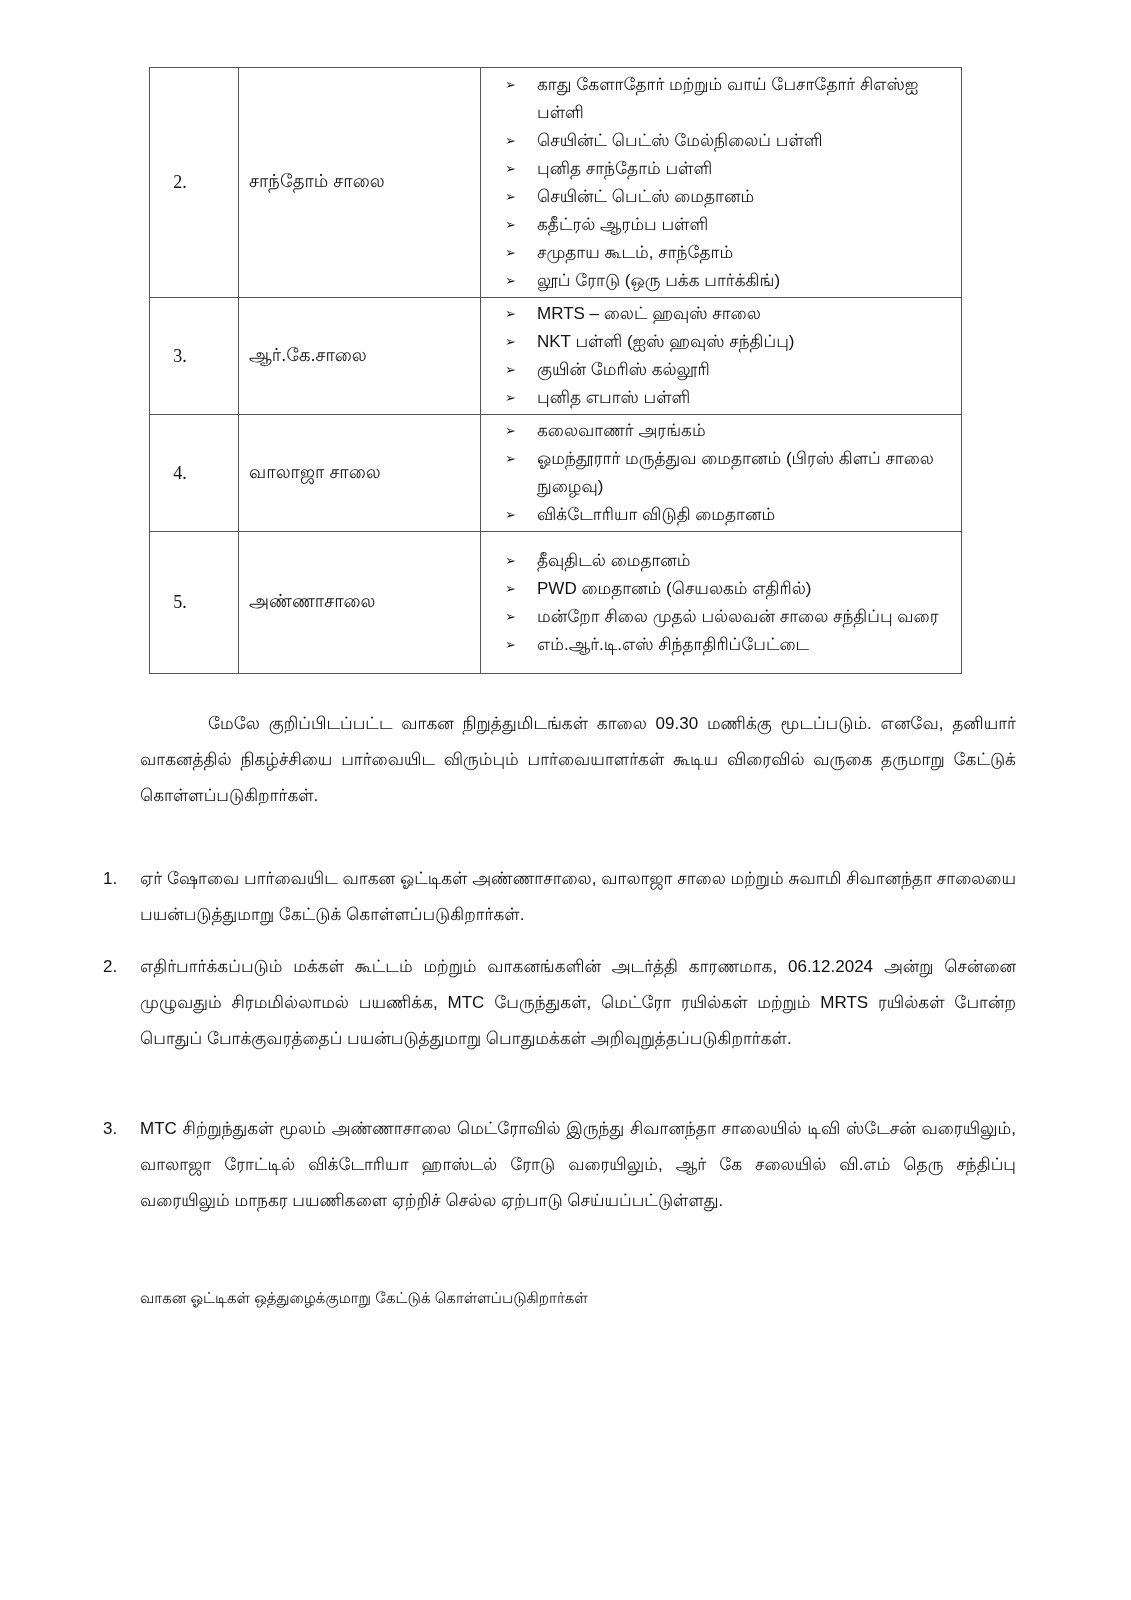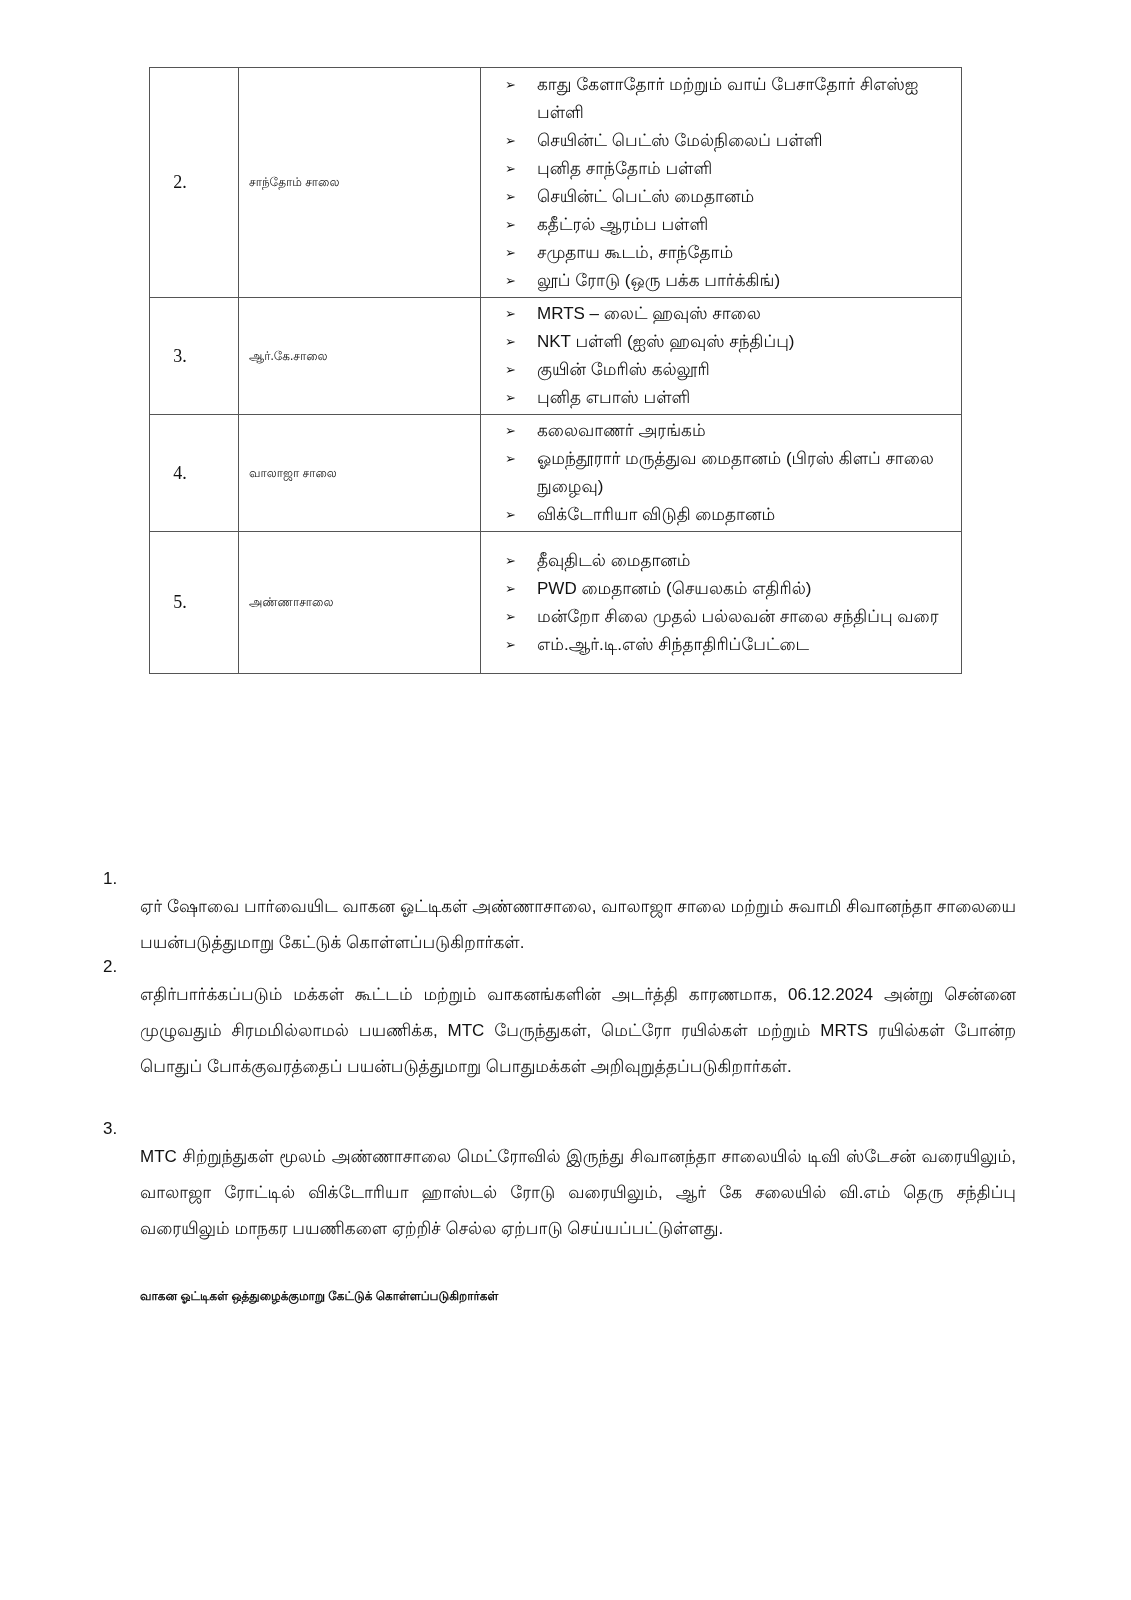--- a/index.html
+++ b/index.html
@@ -23,21 +23,21 @@
     }
     td.sno {
       width: 88px;
       text-align: center;
       font-family: "Liberation Serif", "DejaVu Serif", serif;
       font-size: 18px;
     }
     td.sno span { display: inline-block; margin-left: -28px; }
     td.road {
       width: 231px;
-      font-size: 12px;
+      font-size: 18px;
       padding-left: 10px !important;
     }
     td.road span { display: inline-block; margin-top: -26px; }
     td.places { padding: 2px 6px 2px 24px !important; }
     ul.places-list { list-style: none; margin: 0; padding: 0; }
     ul.places-list li {
       position: relative;
       padding-left: 32px;
       font-size: 17px;
       line-height: 28px;
@@ -63,30 +63,29 @@
       font-size: 17px;
       line-height: 36px;
     }
     .numbered .num {
       position: absolute; left: 0; top: 0;
       width: 30px;
     }
     .numbered .body {
       margin-left: 37px;
       text-align: justify;
-      margin-top: 28px;
     }
     .n1 { top: 861px; }
     .n2 { top: 949px; }
     .n3 { top: 1111px; }
     .closing {
       position: absolute;
       left: 140px; top: 1289px;
-      font-size: 12px;
-      font-weight: bold;
+      font-size: 15px;
+      font-weight: normal;
     }
   </style>
 </head>
 <body>
 
 <div class="page">
 
   <table class="parking">
     <tbody>
 
@@ -139,20 +138,21 @@
             <li><span class="arrow">➢</span><span>தீவுதிடல் மைதானம்</span></li>
             <li><span class="arrow">➢</span><span>PWD மைதானம் (செயலகம் எதிரில்)</span></li>
             <li><span class="arrow">➢</span><span>மன்றோ சிலை முதல் பல்லவன் சாலை சந்திப்பு வரை</span></li>
             <li><span class="arrow">➢</span><span>எம்.ஆர்.டி.எஸ் சிந்தாதிரிப்பேட்டை</span></li>
           </ul>
         </td>
       </tr>
     </tbody>
   </table>
 
+  <p class="para intro" style="margin:0;">மேலே குறிப்பிடப்பட்ட வாகன நிறுத்துமிடங்கள் காலை 09.30 மணிக்கு மூடப்படும். எனவே, தனியார் வாகனத்தில் நிகழ்ச்சியை பார்வையிட விரும்பும் பார்வையாளர்கள் கூடிய விரைவில் வருகை தருமாறு கேட்டுக் கொள்ளப்படுகிறார்கள்.</p>
 
   <div class="numbered n1">
     <span class="num">1.</span>
     <div class="body">ஏர் ஷோவை பார்வையிட வாகன ஓட்டிகள் அண்ணாசாலை, வாலாஜா சாலை மற்றும் சுவாமி சிவானந்தா சாலையை பயன்படுத்துமாறு கேட்டுக் கொள்ளப்படுகிறார்கள்.</div>
   </div>
 
   <div class="numbered n2">
     <span class="num">2.</span>
     <div class="body">எதிர்பார்க்கப்படும் மக்கள் கூட்டம் மற்றும் வாகனங்களின் அடர்த்தி காரணமாக, 06.12.2024 அன்று சென்னை முழுவதும் சிரமமில்லாமல் பயணிக்க, MTC பேருந்துகள், மெட்ரோ ரயில்கள் மற்றும் MRTS ரயில்கள் போன்ற பொதுப் போக்குவரத்தைப் பயன்படுத்துமாறு பொதுமக்கள் அறிவுறுத்தப்படுகிறார்கள்.</div>
   </div>

